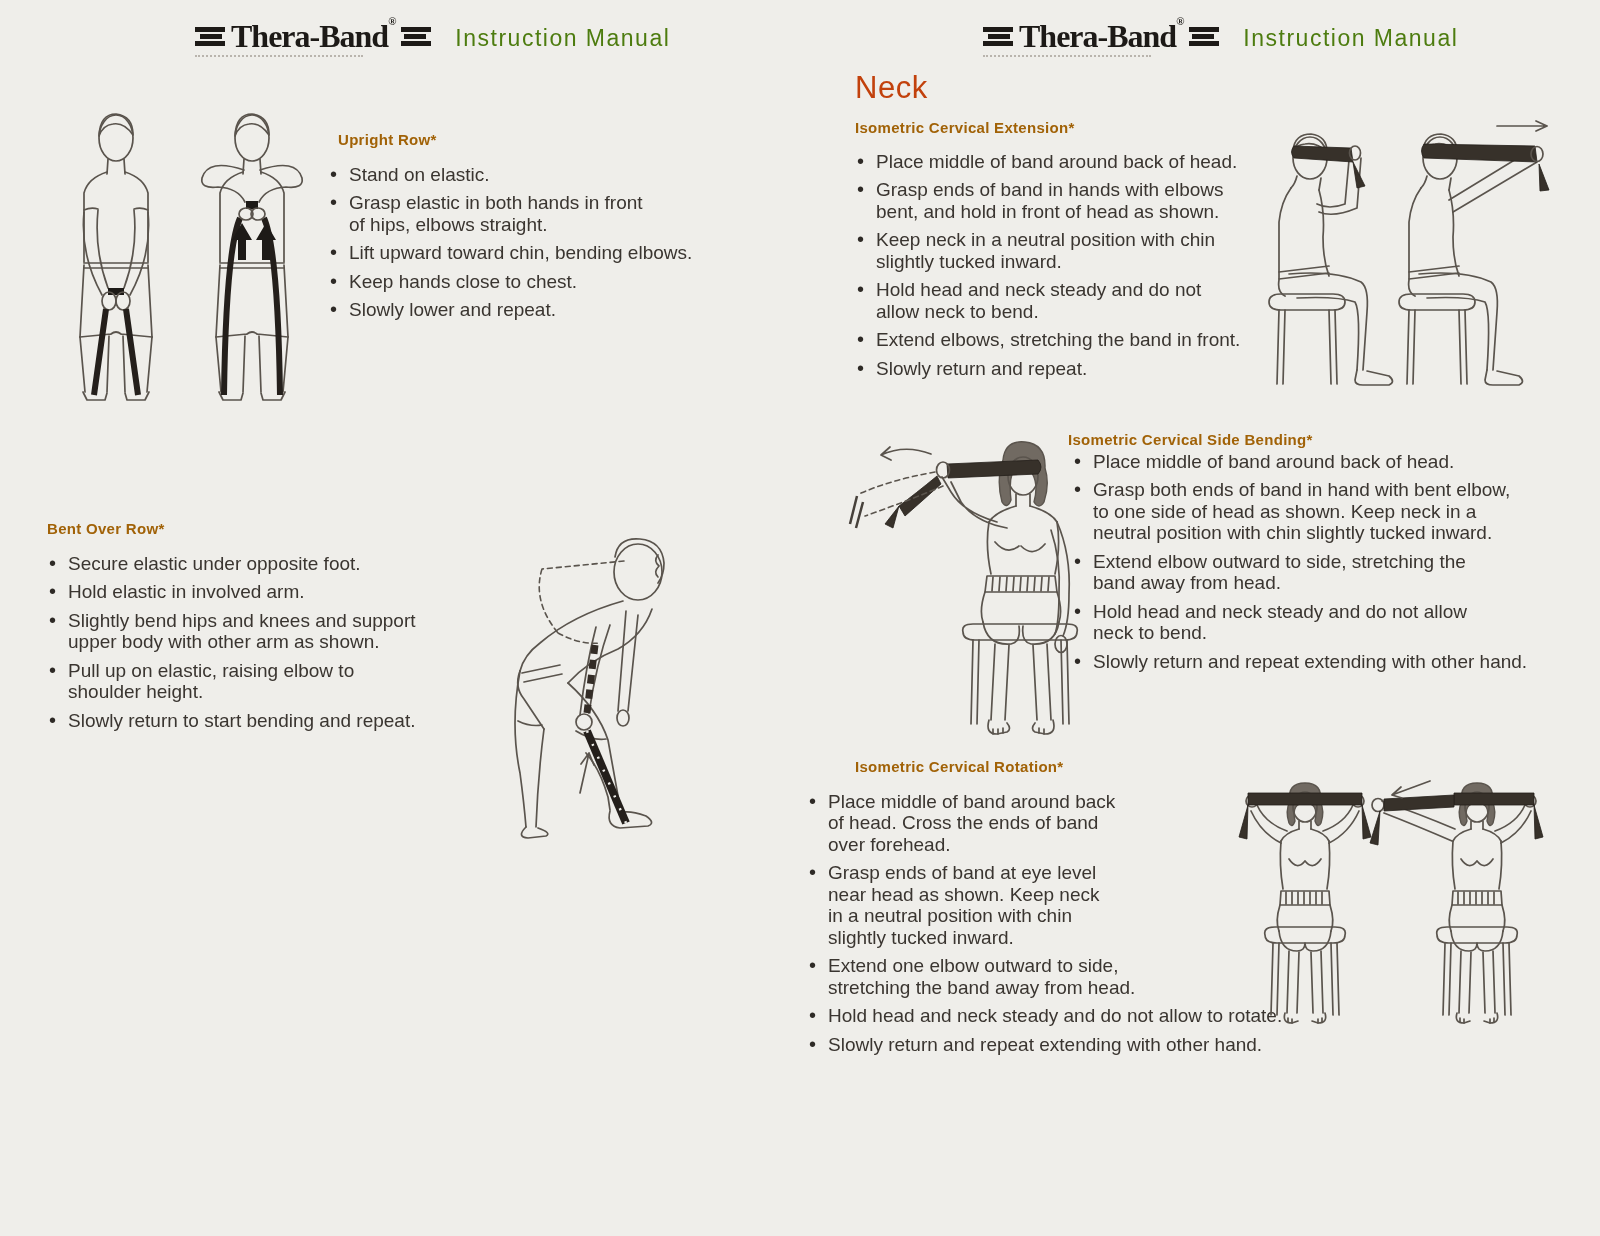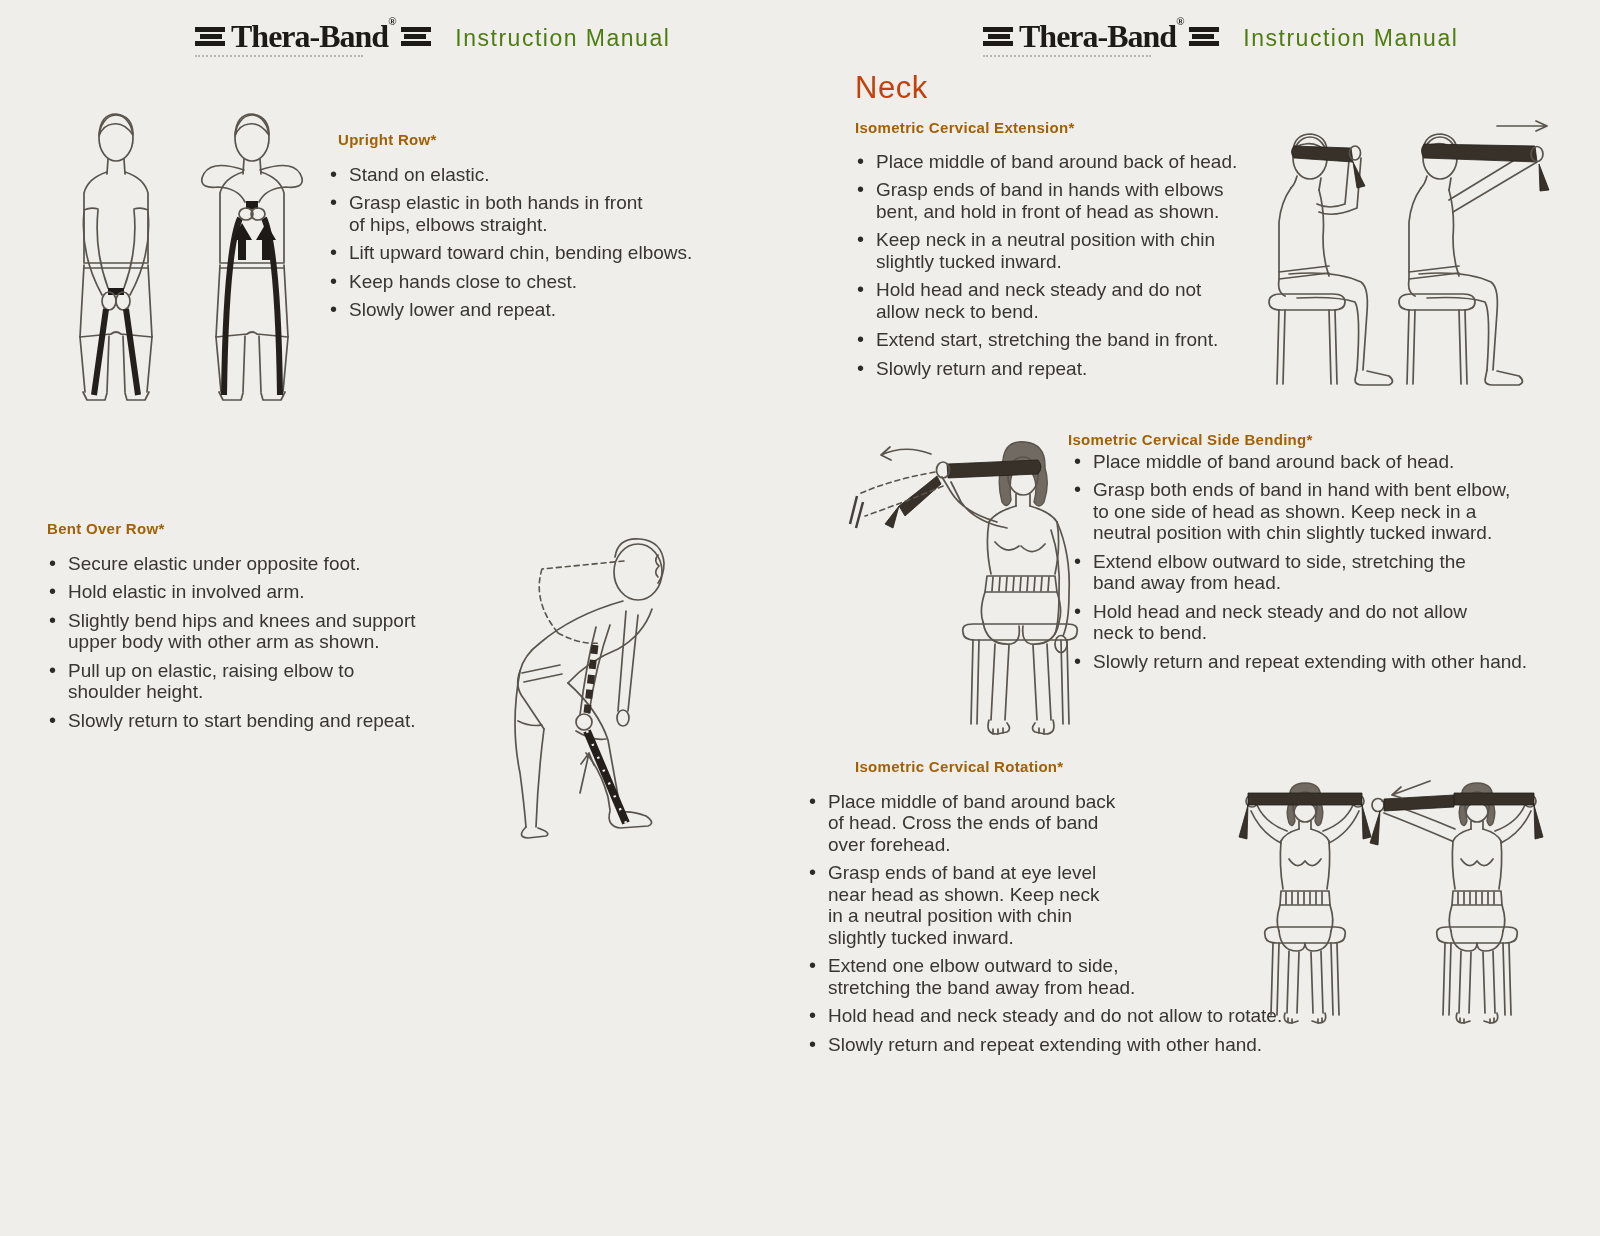--- a/index.html
+++ b/index.html
@@ -187,21 +187,21 @@
 
   <div class="abs h-ex" style="left:855px;top:119px;">Isometric Cervical Extension*</div>
   <ul class="blt abs" style="left:855px;top:151px;width:420px;">
       <li>Place middle of band around back of head.</li>
       <li>Grasp ends of band in hands with elbows
 bent, and hold in front of head as shown.</li>
       <li>Keep neck in a neutral position with chin
 slightly tucked inward.</li>
       <li>Hold head and neck steady and do not
 allow neck to bend.</li>
-      <li>Extend start, stretching the band in front.</li>
+      <li>Extend elbows, stretching the band in front.</li>
       <li>Slowly return and repeat.</li>
     </ul>
 
   <svg class="abs" style="left:1245px;top:112px;" width="350" height="300" viewBox="0 0 350 300">
     <defs>
       <g id="sideman">
         <path class="ln" d="M48,38 Q50,22 66,22 Q82,24 82,40 Q72,30 60,32 Q52,33 48,38"></path>
         <ellipse class="ln" cx="65" cy="46" rx="17" ry="21"></ellipse>
         <path class="ln" d="M52,64 Q50,72 46,76 M76,66 L74,78"></path>
         <path class="ln" d="M46,76 Q36,90 34,110 L34,168 Q32,180 40,184"></path>

